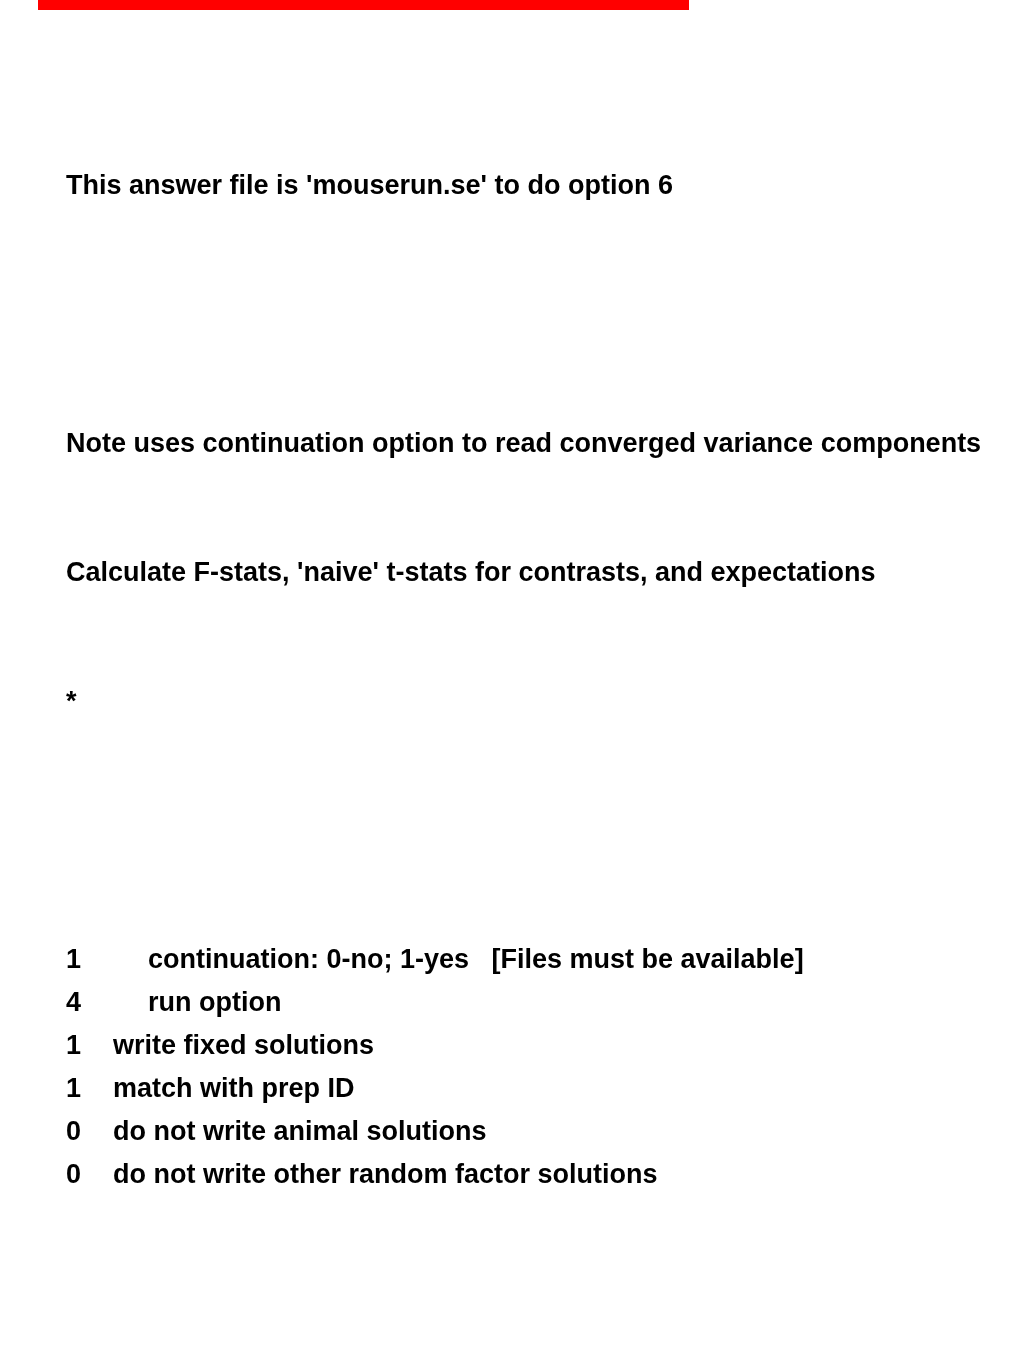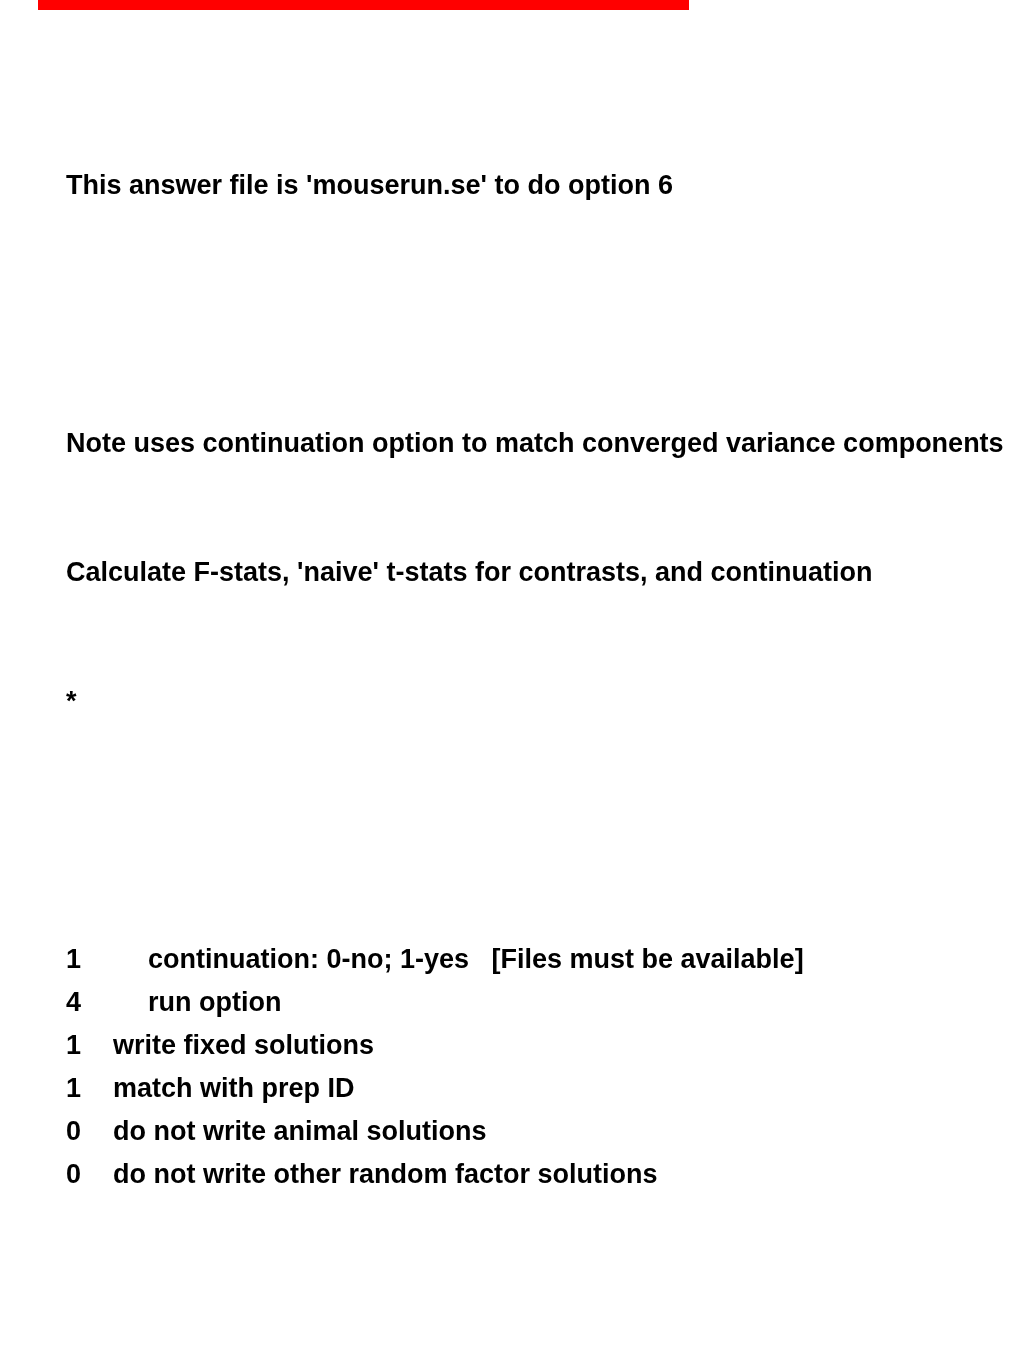--- a/index.html
+++ b/index.html
@@ -41,20 +41,20 @@
   .ind-b { width: 47px; }
 </style>
 </head>
 <body>
 
 <div class="accent-bar" style="background: rgb(255, 0, 0);"></div>
 
 <div class="text-block">
   <div class="line">This answer file is 'mouserun.se' to do option 6</div>
   <div class="line"></div>
-  <div class="line">Note uses continuation option to match converged variance components</div>
-  <div class="line">Calculate F-stats, 'naive' t-stats for contrasts, and continuation</div>
+  <div class="line">Note uses continuation option to read converged variance components</div>
+  <div class="line">Calculate F-stats, 'naive' t-stats for contrasts, and expectations</div>
   <div class="line">*</div>
   <div class="line"></div>
   <div id="group1"><div class="line"><span class="num ind-a">1</span><span>continuation: 0-no; 1-yes   [Files must be available]</span></div><div class="line"><span class="num ind-a">4</span><span>run option</span></div><div class="line"><span class="num ind-b">1</span><span>write fixed solutions</span></div><div class="line"><span class="num ind-b">1</span><span>match with prep ID</span></div><div class="line"><span class="num ind-b">0</span><span>do not write animal solutions</span></div><div class="line"><span class="num ind-b">0</span><span>do not write other random factor solutions</span></div></div>
   <div class="line"></div>
   
 </div>
 
 </body></html>

